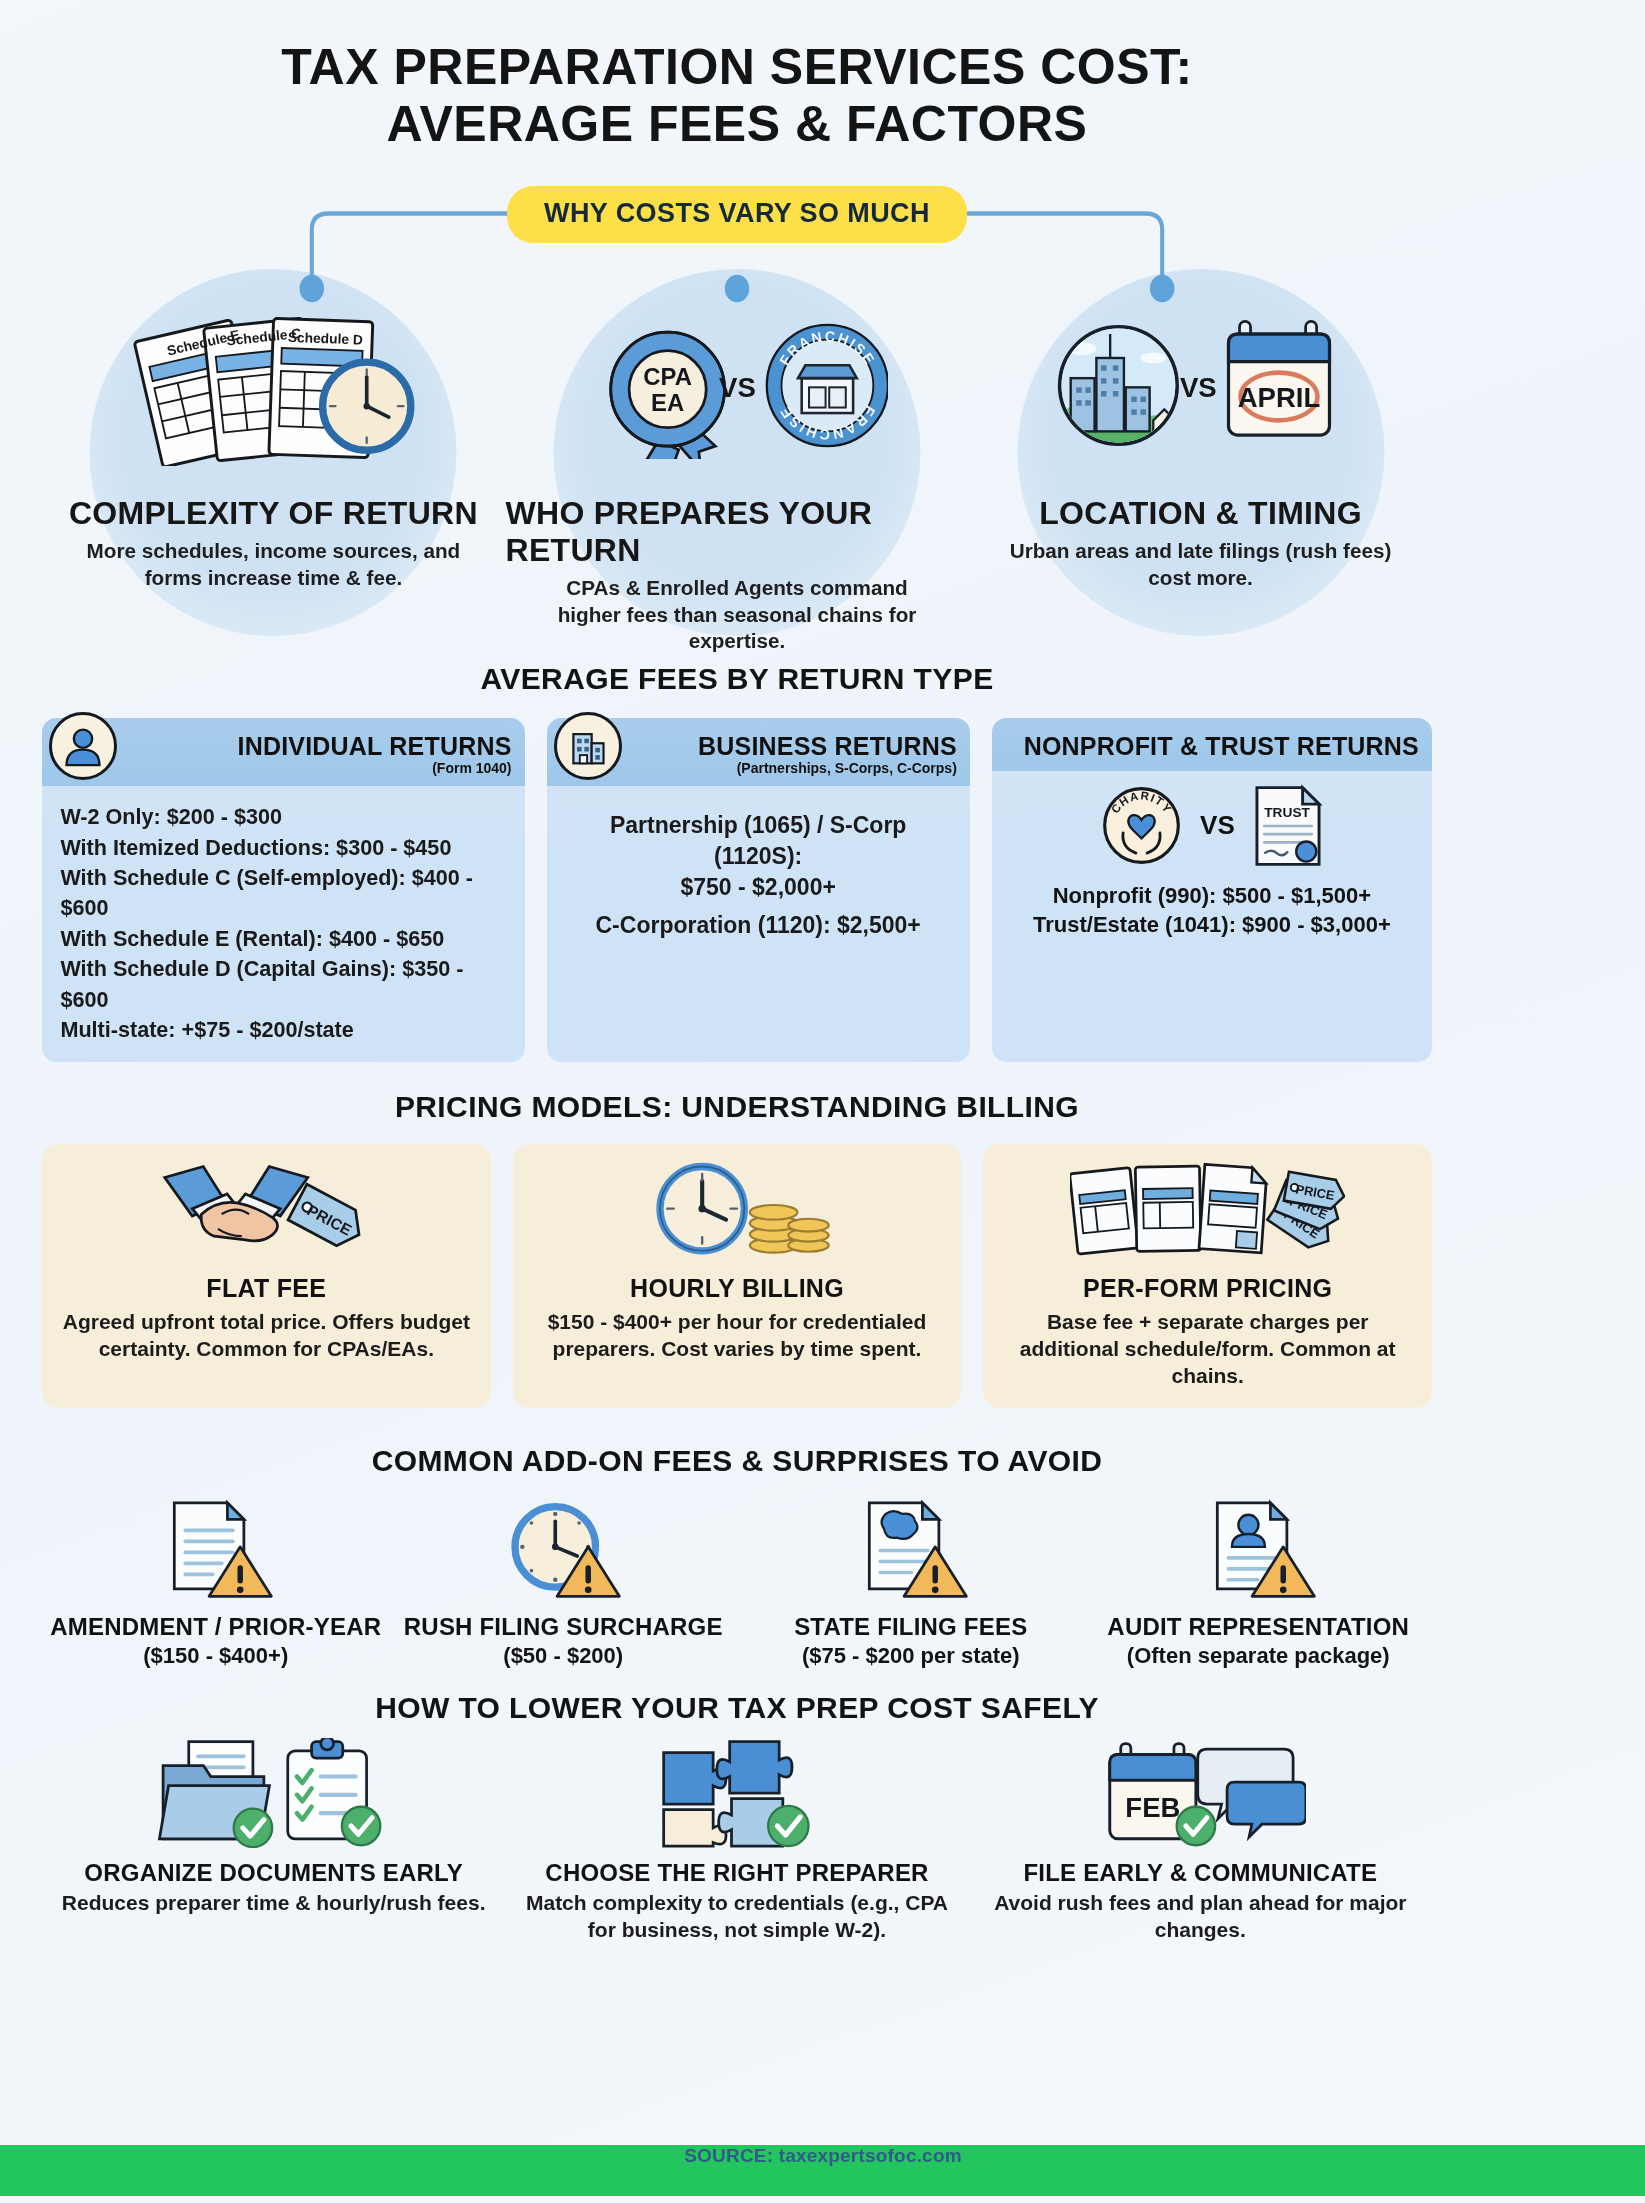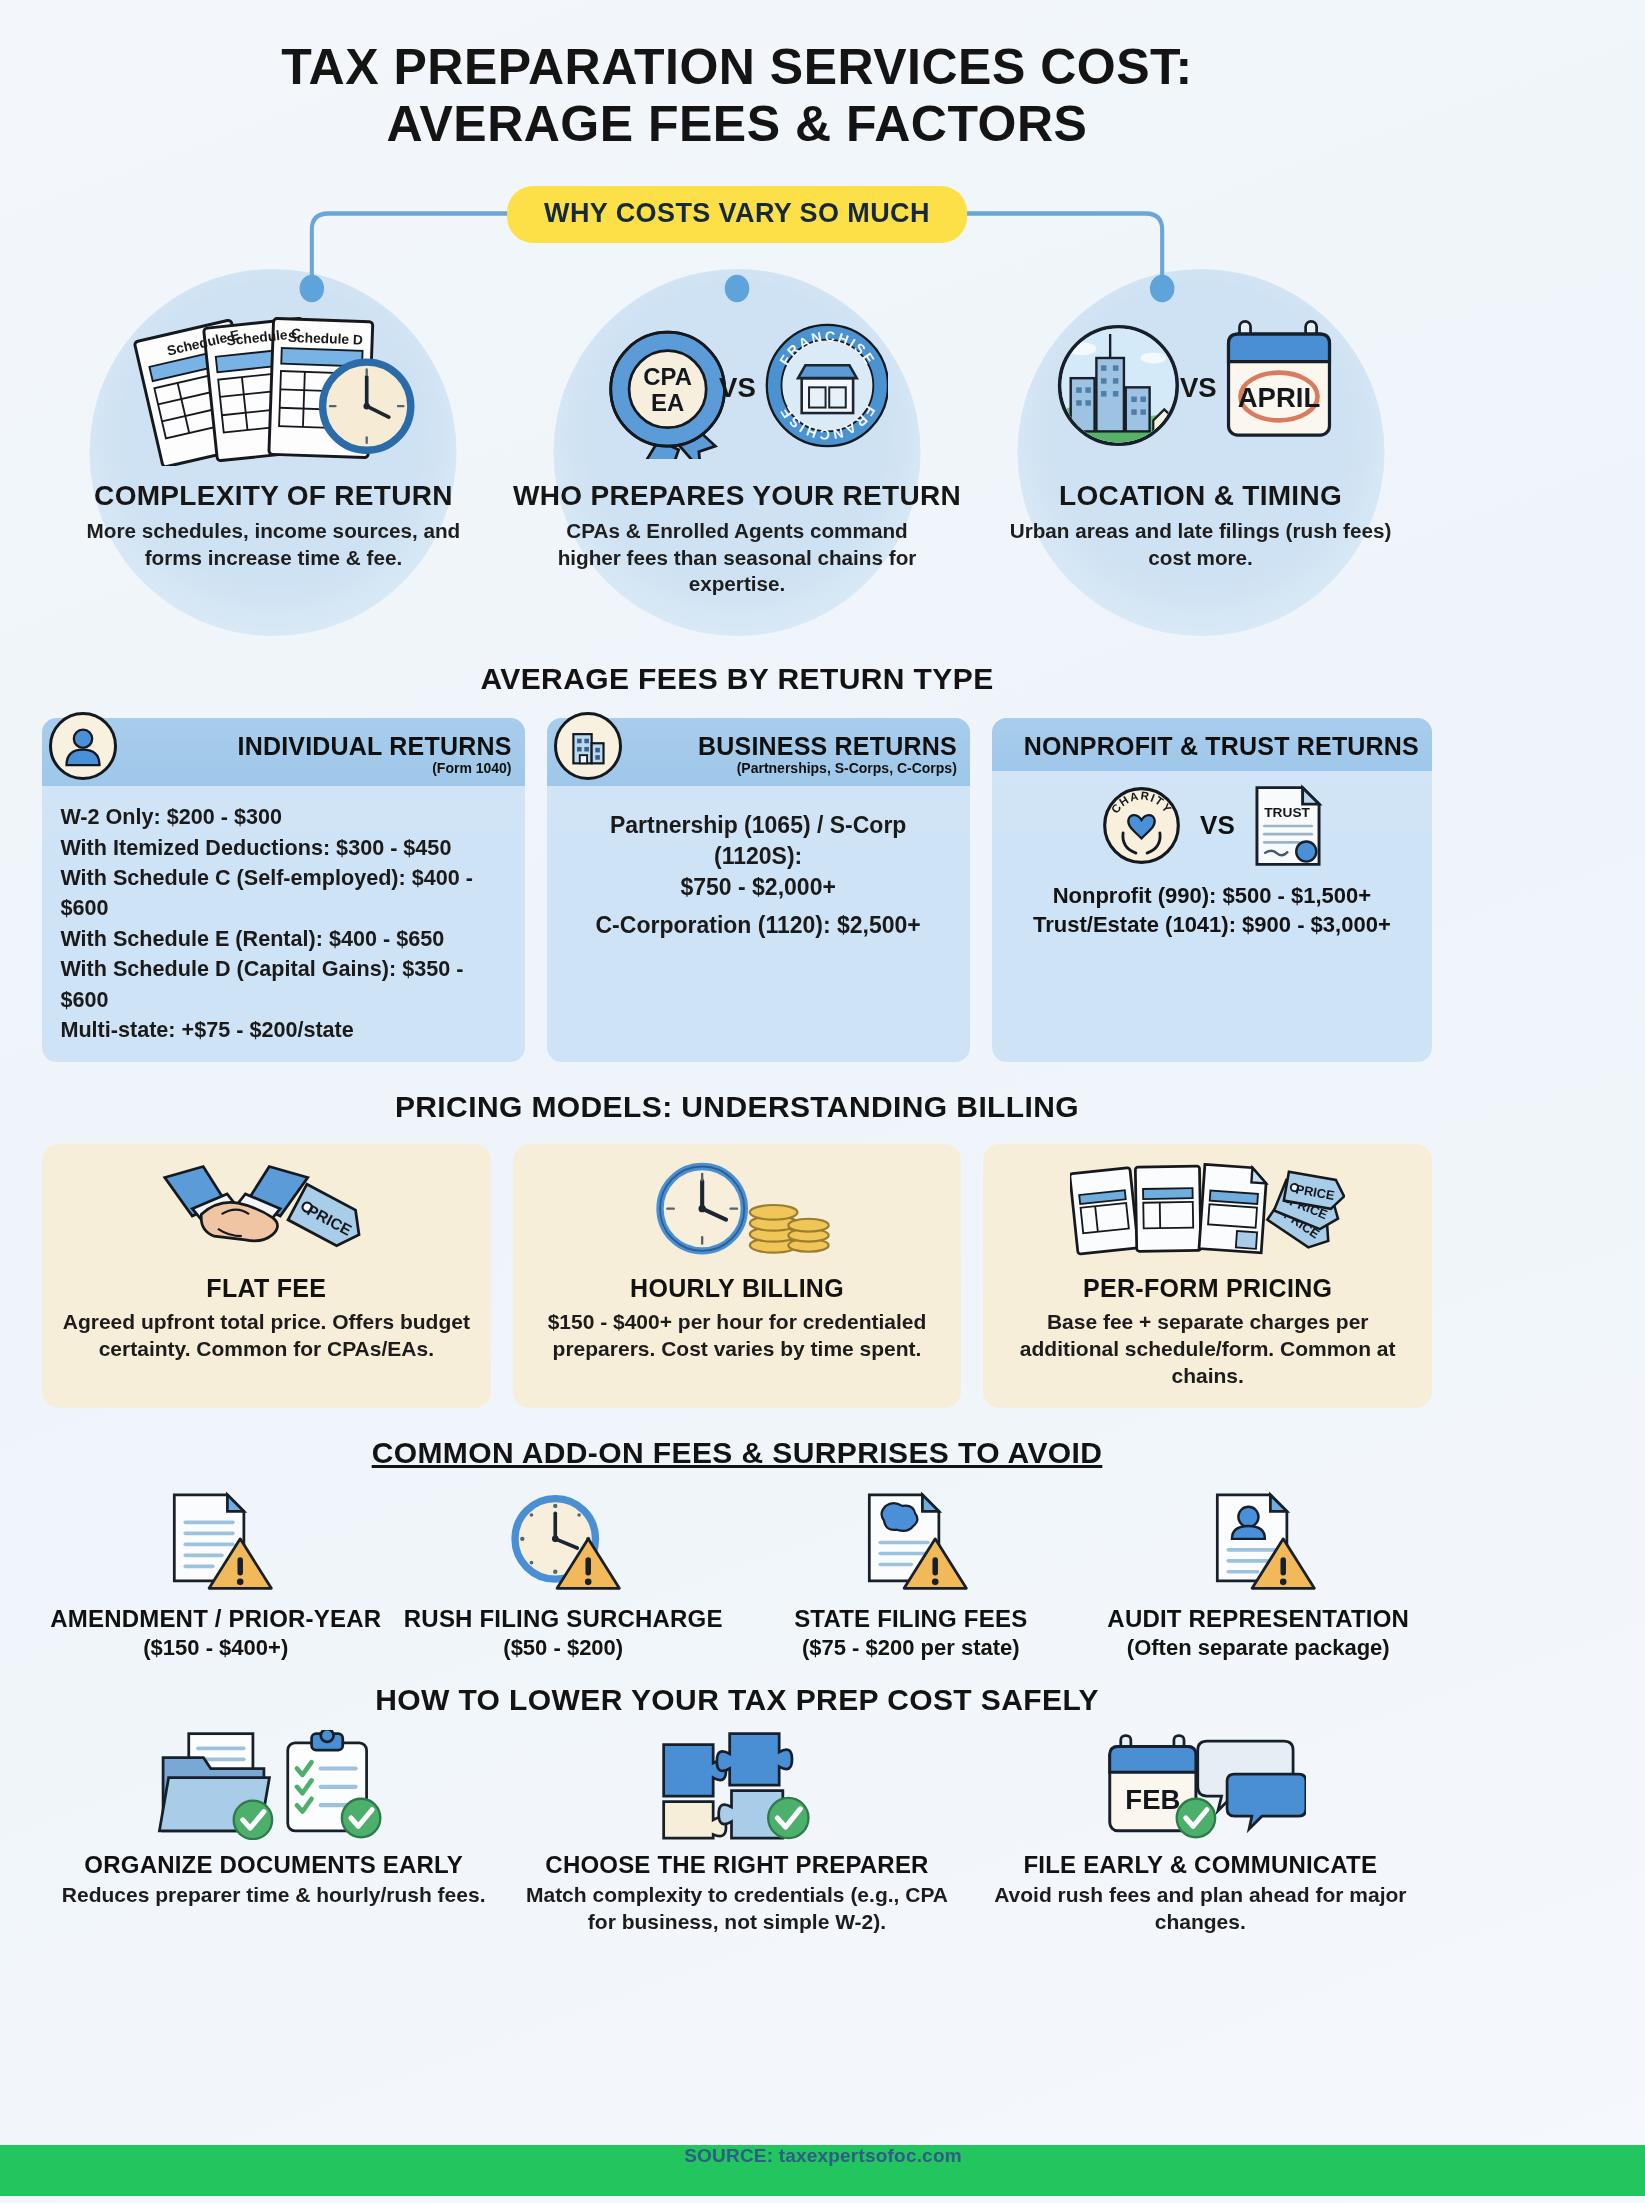--- a/index.html
+++ b/index.html
@@ -42,22 +42,22 @@
 
   .circles { position: absolute; top: 83px; left: 0; width: 100%; display: flex; justify-content: space-between; }
   .circle-col { width: 33.3%; position: relative; display: flex; flex-direction: column; align-items: center; }
   .circle-bg {
     width: 367px; height: 367px; border-radius: 50%;
     background: radial-gradient(circle at 50% 45%, #cfe2f3 0%, #cfe2f3 55%, #dbeaf6 78%, rgba(223,236,247,0.25) 100%);
     position: absolute; top: 0; left: 50%; transform: translateX(-50%); z-index: 0;
   }
   .circle-icon { position: relative; z-index: 2; height: 174px; margin-top: 29px; display:flex; align-items:center; justify-content:center; }
   .circle-head {
-    position: relative; z-index: 2; margin-top: 8px;
-    font-size: 28px; font-weight: 800; letter-spacing: 0.3px; color: #161616; text-transform: uppercase;
+    position: relative; z-index: 2; margin-top: 23px;
+    font-size: 32px; font-weight: 800; letter-spacing: 0.3px; color: #161616; text-transform: uppercase;
   }
   .circle-body {
     position: relative; z-index: 2; margin-top: 6.4px;
     font-size: 20.7px; font-weight: 700; line-height: 1.27; color: #1e1e1e; text-align: center; width: 395px;
   }
 
   
   .sec-head {
     text-align: center; font-size: 30px; font-weight: 800;
     letter-spacing: 0.4px; color: #131313; text-transform: uppercase;
@@ -475,21 +475,21 @@
               <text x="268" y="38" text-anchor="middle" font-size="14" font-weight="800" fill="#14181d" font-family="'Liberation Sans',sans-serif">PRICE</text>
             </g>
           </g>
         </svg>
       </div>
       <div class="pm-title">PER-FORM PRICING</div>
       <div class="pm-desc">Base fee + separate charges per additional schedule/form. Common at chains.</div>
     </div>
   </div>
 
-  <div class="sec-head" style="margin-top:28px;text-decoration:underline;">COMMON ADD-ON FEES &amp; SURPRISES TO AVOID</div>
+  <div class="sec-head" style="margin-top:36px;">COMMON ADD-ON FEES &amp; SURPRISES TO AVOID</div>
 
   <div class="addon-row">
     <div class="addon-col">
       <div class="addon-icon">
         <svg width="119" height="103" viewBox="0 0 130 112">
           <path d="M20 4 L78 4 L96 22 L96 98 L20 98 Z" fill="#fafcfe" stroke="#17202a" stroke-width="3"></path>
           <path d="M78 4 L78 22 L96 22 Z" fill="#6fadde" stroke="#17202a" stroke-width="3"></path>
           <g stroke="#9cc2dd" stroke-width="4" stroke-linecap="round">
             <line x1="32" y1="34" x2="84" y2="34"></line>
               <line x1="32" y1="46" x2="84" y2="46"></line>

